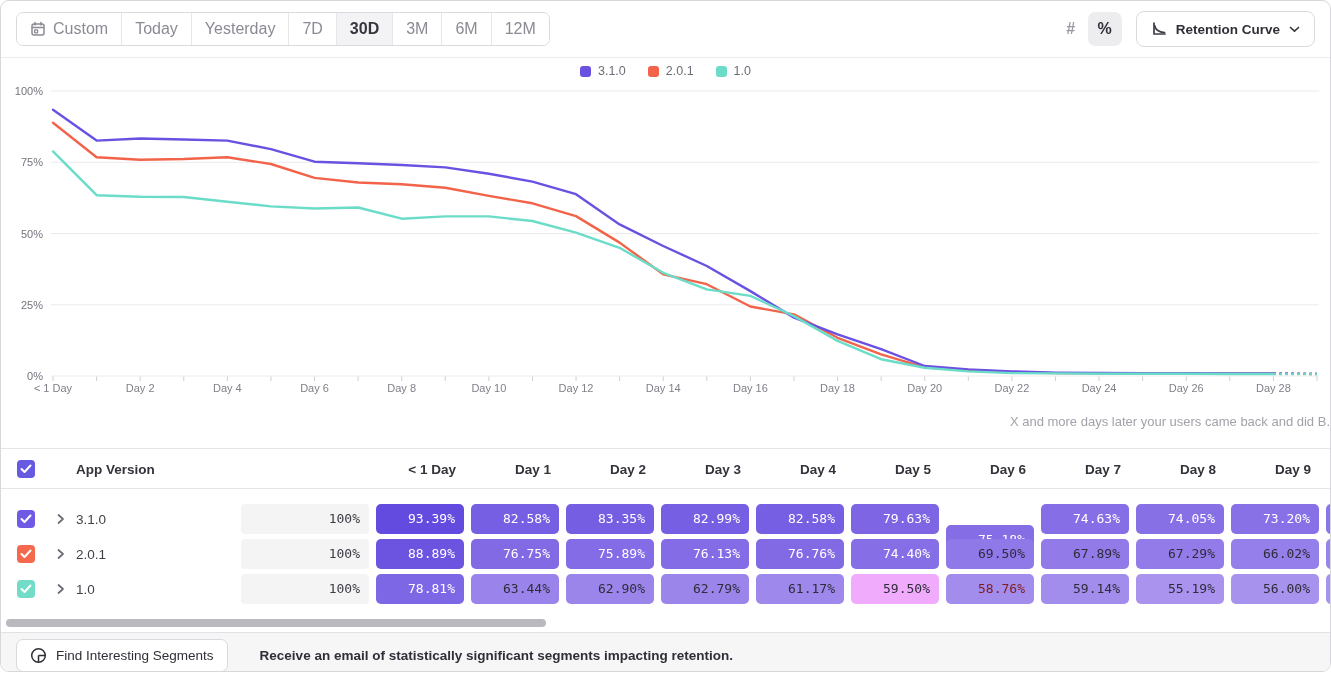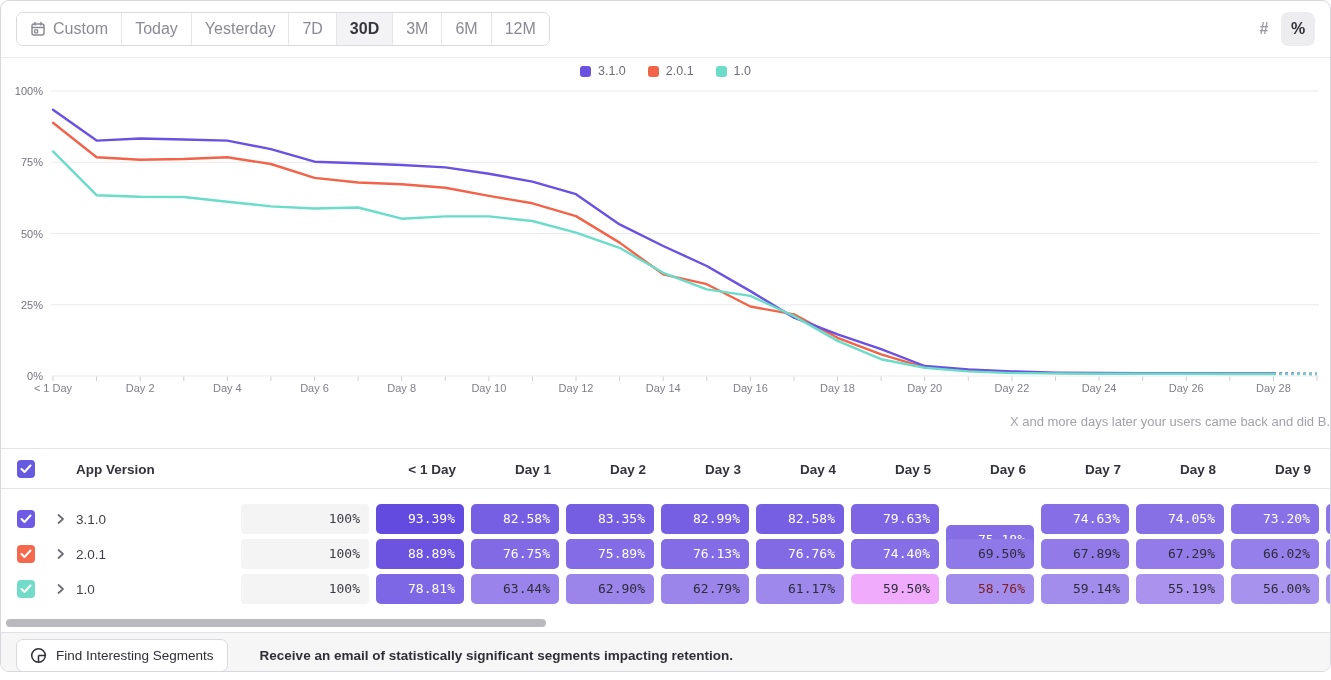--- a/index.html
+++ b/index.html
@@ -85,20 +85,34 @@
         </button>
         <button class="range-btn">
           <span>12M</span>
         </button>
       </div>
     <div class="toolbar-right">
       <div class="mode-group">
           <button class="mode-btn">#</button>
           <button class="mode-btn selected">%</button>
         </div>
+      <button class="chart-type-btn">
+        <span style="display:flex">
+          <svg width="16" height="16" viewBox="0 0 16 16" fill="none">
+            <path d="M3 2 V13 H14" stroke="#3f3f48" stroke-width="1.7" stroke-linecap="round"></path>
+            <path d="M3.6 4.5 C4.6 9.5 8 11.2 13.5 11.6" stroke="#3f3f48" stroke-width="1.7" stroke-linecap="round" fill="none"></path>
+          </svg>
+        </span>
+        <span>Retention Curve</span>
+        <span style="display:flex">
+          <svg width="11" height="7" viewBox="0 0 11 7" fill="none">
+              <path d="M1.5 1.5 L5.5 5.2 L9.5 1.5" stroke="#3a3a42" stroke-width="1.7" stroke-linecap="round" stroke-linejoin="round"></path>
+            </svg>
+        </span>
+      </button>
     </div>
   </div>
 
   <div class="chart-section">
     <div class="legend">
         <div class="legend-item">
           <span class="legend-swatch" style="background: rgb(107, 81, 225);"></span>
           <span>3.1.0</span>
         </div>
         <div class="legend-item">

